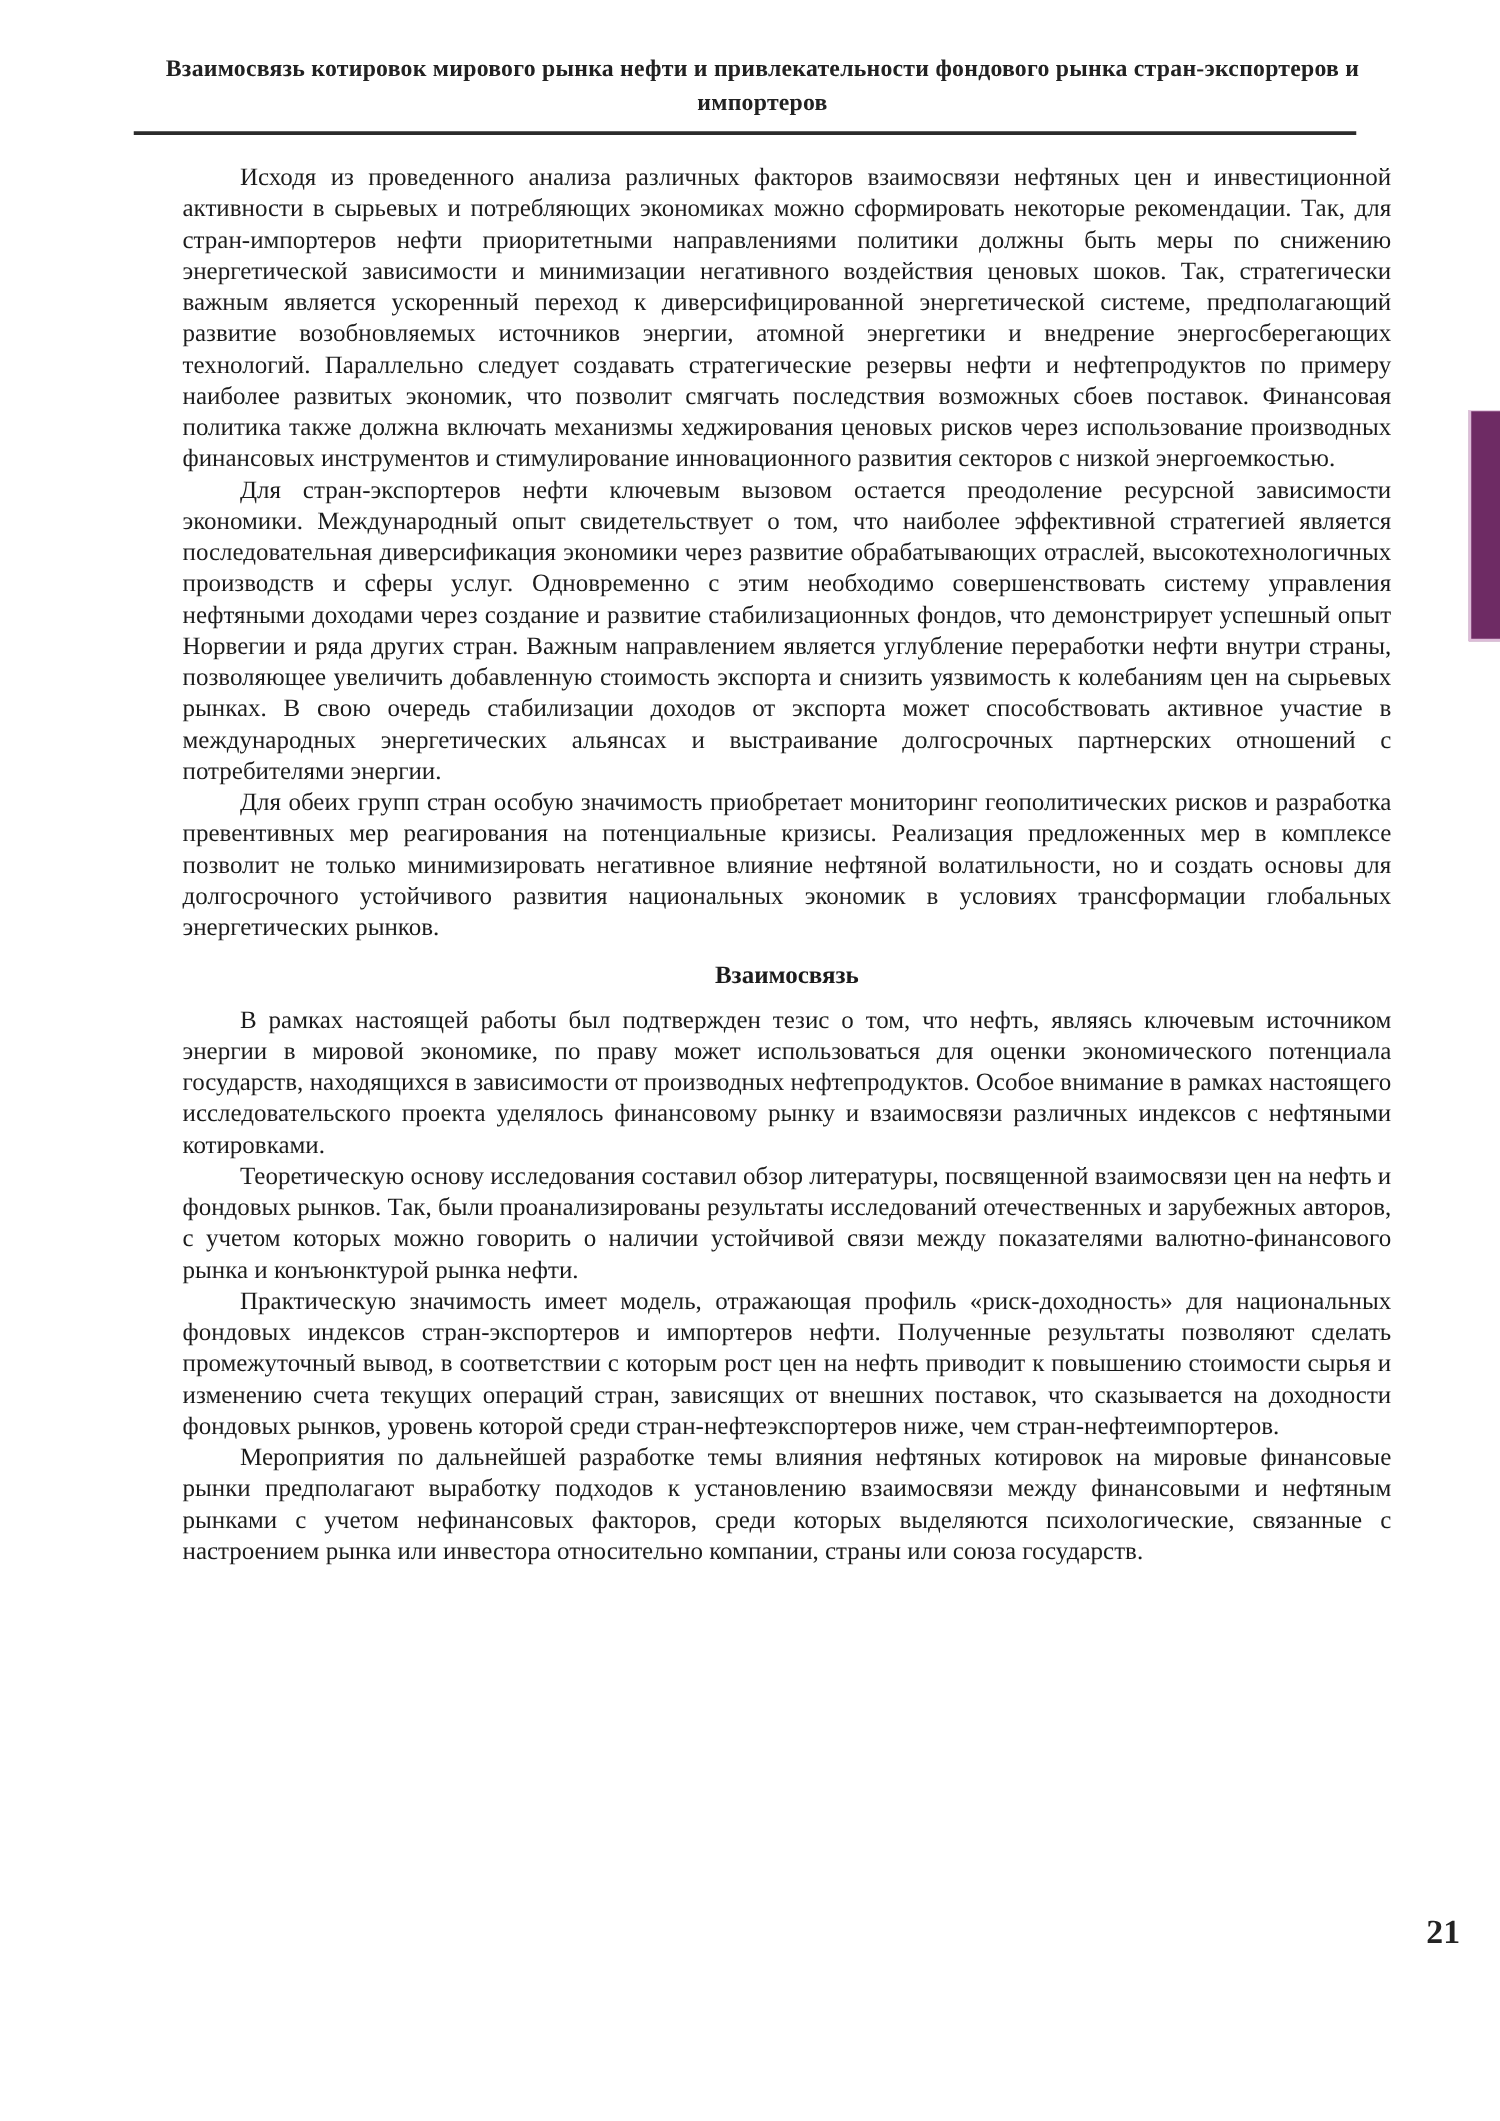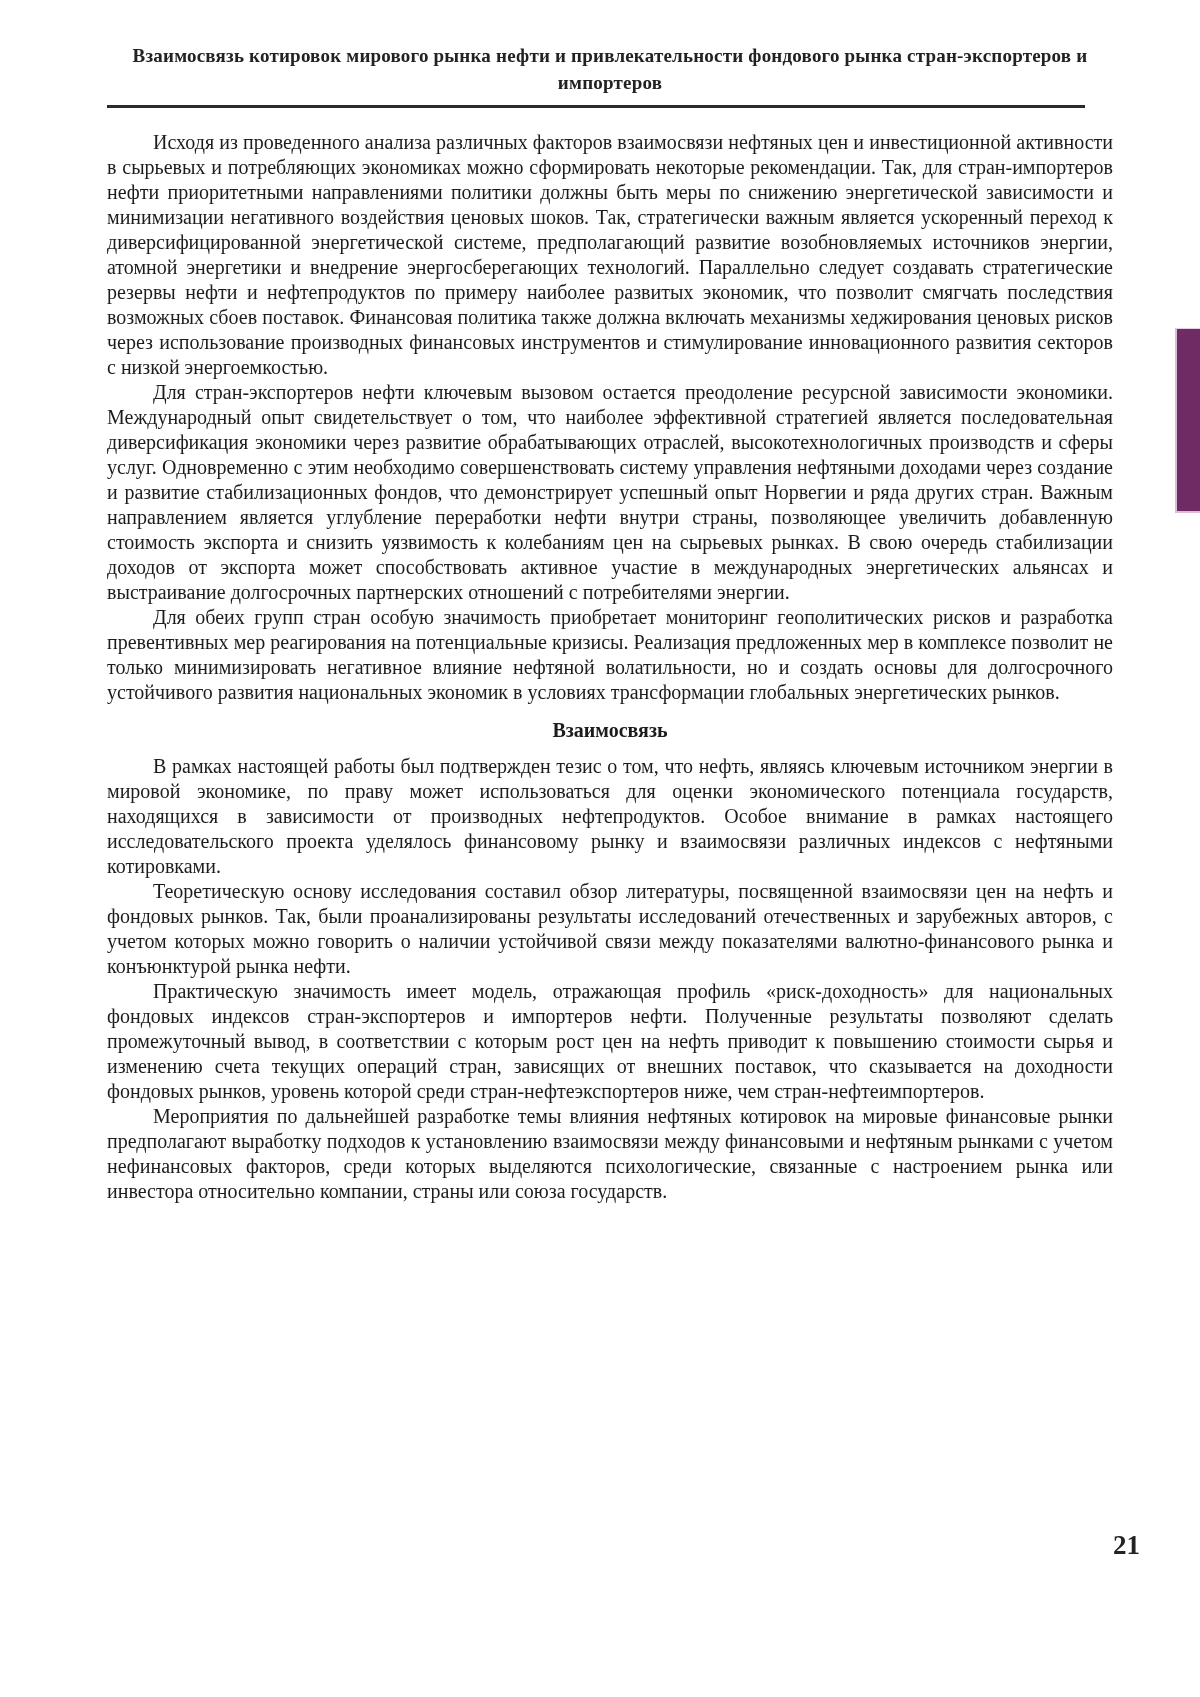--- a/index.html
+++ b/index.html
@@ -33,39 +33,40 @@
     letter-spacing: 0.2px;
   }
   .head-rule {
     width: 978px;
     height: 3px;
     background: #2b2b2b;
     margin-top: 9px;
   }
   .body-text {
     margin-top: 22px;
+    margin-left: 39px;
   }
   .para {
     margin: 0;
     font-size: 20px;
     line-height: 25px;
     text-align: justify;
     text-indent: 46px;
     color: #1c1c1c;
   }
   .section-heading {
     margin: 14px 0 12px 0;
     text-align: center;
     font-size: 20px;
     font-weight: 700;
     color: #1c1c1c;
   }
   .page-number {
     position: absolute;
-    right: 60px;
+    right: 32px;
     top: 1530px;
     font-size: 27px;
     font-weight: 700;
     color: #232323;
   }
   .side-tab {
     position: absolute;
     right: 0;
     top: 328px;
     width: 23px;

